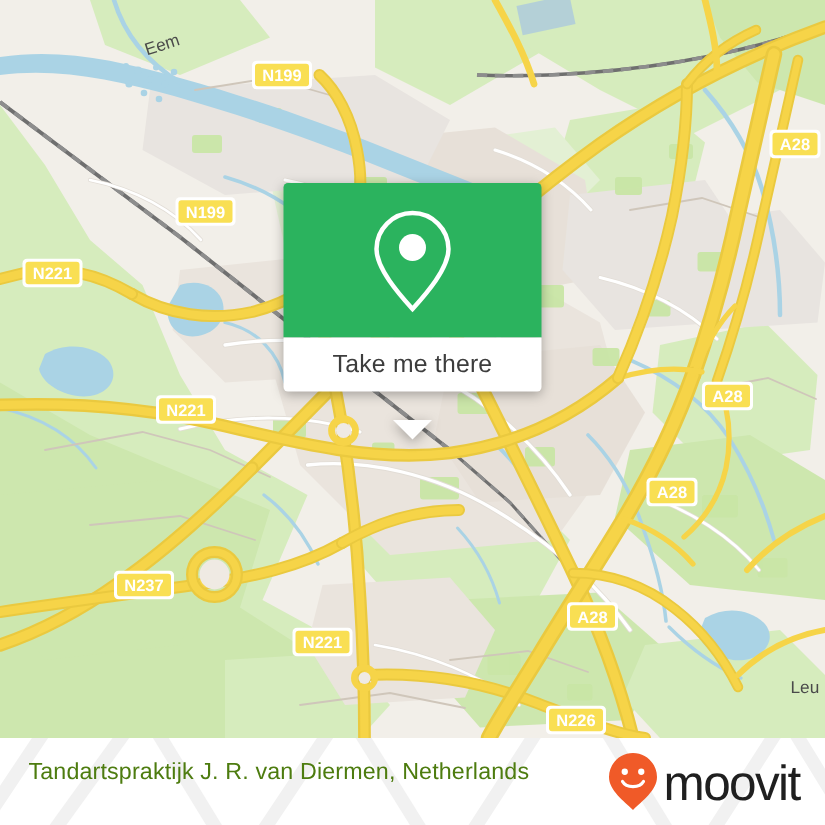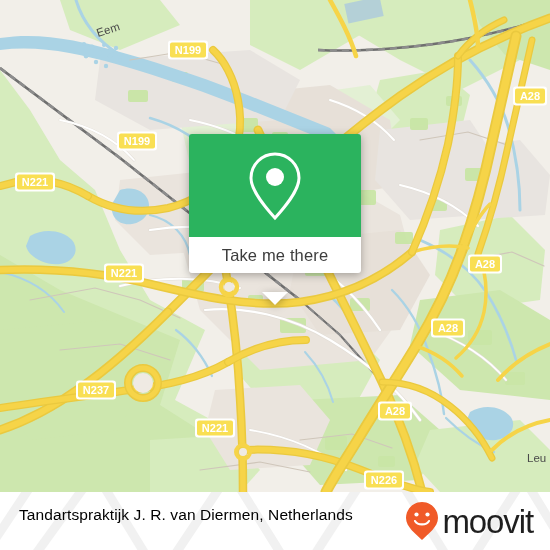--- a/index.html
+++ b/index.html
@@ -19,37 +19,37 @@
   #attribution{
     position:absolute;left:0;top:469px;
     background:rgba(255,255,255,0.78);
     padding:4px 8px 4px 9px;
     font-size:12.5px;color:#3a3a3a;letter-spacing:.1px;
     line-height:14px;white-space:nowrap;
   }
 
   
   #popup{position:absolute;left:189px;top:122px;width:172px;
-         filter:drop-shadow(0 2px 4px rgba(0,0,0,.30));margin-top:12px;}
+         filter:drop-shadow(0 2px 4px rgba(0,0,0,.30));}
   #popup .head{height:103px;background:#2bb35e;border-radius:3px 3px 0 0;
                display:flex;align-items:center;justify-content:center;}
   #popup .body{height:36px;background:#fff;border-radius:0 0 3px 3px;
                display:flex;align-items:center;justify-content:center;}
   #popup .label{font-size:16.5px;color:#3d3d3d;letter-spacing:.15px;}
   #popup .tail{position:absolute;left:50%;top:158px;transform:translateX(-50%);
                width:0;height:0;border-left:13px solid transparent;
                border-right:13px solid transparent;border-top:13px solid #fff;}
 
   
   #footer{position:absolute;left:0;top:492px;width:550px;height:58px;
           background:#fff;overflow:hidden;}
   #footer .wm{position:absolute;left:0;top:0;width:550px;height:58px;opacity:1;}
   #footer .caption{position:absolute;left:19px;top:0;height:46px;
                    display:flex;align-items:center;
-                   font-size:15.5px;color:#000000;letter-spacing:.1px;white-space:nowrap;}
+                   font-size:15.5px;color:#4d7c0f;letter-spacing:.1px;white-space:nowrap;}
   #footer .logo{position:absolute;right:17px;top:0;height:58px;
                 display:flex;align-items:center;gap:3px;}
   #footer .logo .word{font-size:33px;color:#1f1f1f;letter-spacing:-1.1px;
                       font-weight:400;line-height:33px;}
 </style>
 </head>
 <body>
 
 <div id="app">
 

